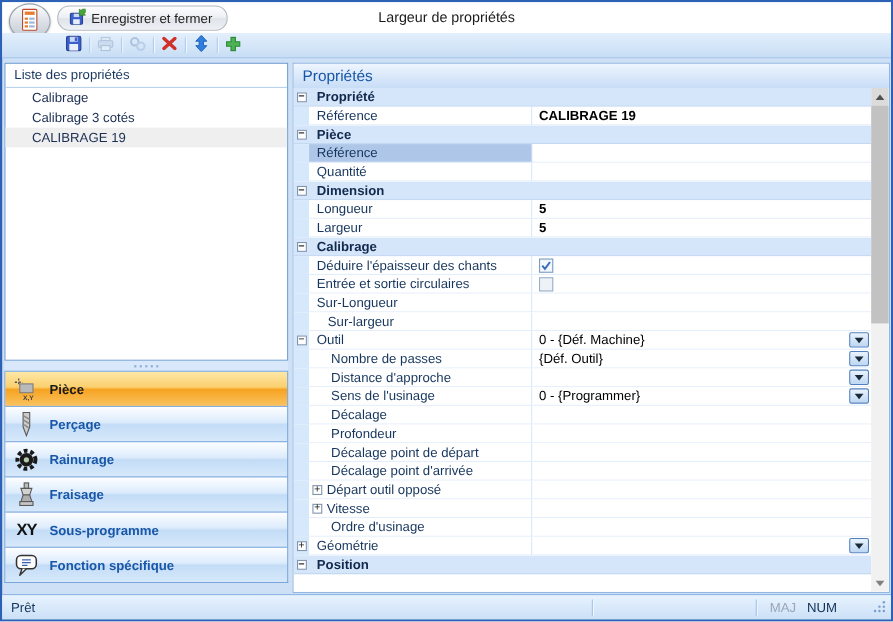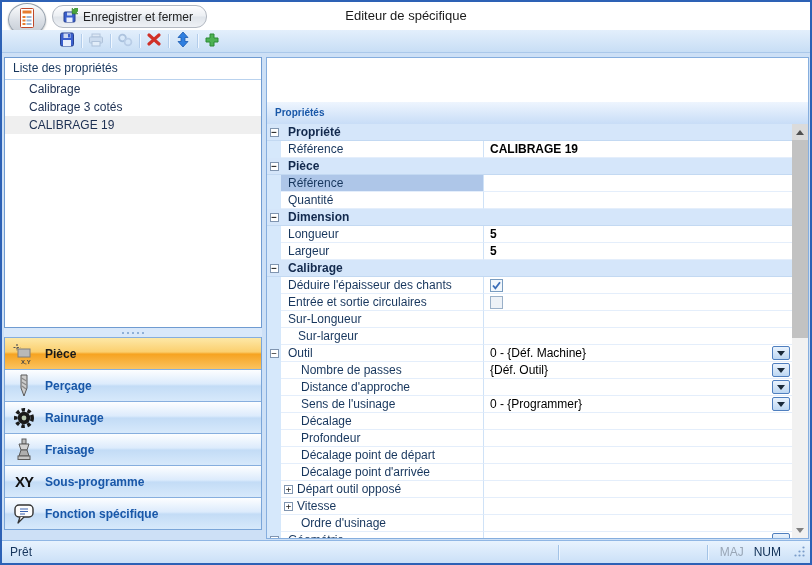--- a/index.html
+++ b/index.html
@@ -38,22 +38,22 @@
   .nav{position:absolute;left:4px;top:337px;width:258px;border:1px solid #7aa5d8;border-top:none;}
   .nav-btn{height:32px;border-top:1px solid #86aede;display:flex;align-items:center;gap:8px;
        padding-left:6px;font-weight:bold;color:var(--accent,#1857a8);cursor:pointer;
        background:linear-gradient(#fdfeff,#dcebfc 45%,#c3dcf6 52%,#d7e9fb);}
   .nav-btn.active{color:#1a1a1a;
        background:linear-gradient(#fde8a7,#fbcf6e 45%,#f6a321 52%,#fbc35f);}
   .nav-icon{width:26px;height:26px;display:flex;align-items:center;justify-content:center;flex:0 0 auto;}
   
   .right-panel{position:absolute;left:266px;top:57px;width:543px;height:482px;
        border:1px solid #86aede;background:#fff;display:flex;flex-direction:column;}
-  .props-header{height:22px;line-height:22px;padding-left:8px;font-size:10px;font-weight:bold;
-       color:var(--accent,#1857a8);background:linear-gradient(#eef5fe,#c8ddf7);flex:0 0 auto;margin-top:44px;}
+  .props-header{height:22px;line-height:22px;padding-left:8px;font-size:14px;font-weight:normal;
+       color:var(--accent,#1857a8);background:linear-gradient(#eef5fe,#c8ddf7);flex:0 0 auto;}
   .grid-wrap{position:relative;flex:1;overflow:hidden;background:#fff;}
   .grid{position:absolute;left:0;top:0;right:16px;bottom:0;overflow:hidden;}
   .g-row{display:flex;height:17px;align-items:stretch;cursor:default;}
   .g-gutter{width:14px;flex:0 0 auto;background:#d6e8fb;display:flex;align-items:center;justify-content:center;}
   .expand{width:9px;height:9px;background:#fff;border:1px solid #8095b0;font-size:9px;line-height:7px;
        text-align:center;color:#222;cursor:pointer;flex:0 0 auto;font-family:"DejaVu Sans Mono",monospace;}
   .g-name{width:203px;flex:0 0 auto;border-right:1px solid #cfe2f7;border-bottom:1px solid #e4eefb;
        display:flex;align-items:center;color:#17365d;white-space:nowrap;overflow:hidden;background:#fff;}
   .g-name.sel{background:var(--selection,#aec6e8);}
   .g-value{flex:1;border-bottom:1px solid #e4eefb;display:flex;align-items:center;padding-left:6px;
@@ -78,30 +78,30 @@
   .vs-down b{width:0;height:0;border-left:4px solid transparent;border-right:4px solid transparent;border-top:5px solid #808080;}
   
   .statusbar{position:absolute;left:2px;top:540px;width:808px;height:23px;
        background:linear-gradient(#e8f3fe,#cbe0f7);border-top:1px solid #8fb6e4;
        display:flex;align-items:center;color:#17365d;}
   .sb-ready{padding-left:8px;}
   .sb-spacer{flex:1;}
   .sb-sep{width:1px;height:15px;background:#a3c3e6;box-shadow:1px 0 0 #eef6ff;}
   .sb-zone{width:148px;height:100%;}
   .sb-maj{color:#99a6b6;margin:0 10px 0 12px;}
-  .sb-num{color:#0f2f55;margin-right:12px;}
+  .sb-num{color:#0f2f55;margin-right:32px;}
   .sb-grip{width:14px;height:14px;margin-right:3px;cursor:nwse-resize;}
 </style>
 </head>
 <body>
 
 <div class="window">
 
   <div class="titlebar">
-    <div class="title">Editeur de spécifique</div>
+    <div class="title">Largeur de propriétés</div>
   </div>
   <div class="app-circle">
     <span>
       <svg width="20" height="22" viewBox="0 0 20 22">
           <rect x="3.5" y="1.5" width="13" height="19" rx="1" fill="#fff" stroke="#c0482a"></rect>
           <rect x="5.5" y="3.5" width="9" height="3" fill="#e87c2e"></rect>
           <rect x="5.5" y="9" width="3" height="2" fill="#e87c2e"></rect>
           <rect x="9.5" y="9" width="5" height="2" fill="#9db8d8"></rect>
           <rect x="5.5" y="12.5" width="3" height="2" fill="#e87c2e"></rect>
           <rect x="9.5" y="12.5" width="5" height="2" fill="#9db8d8"></rect>

